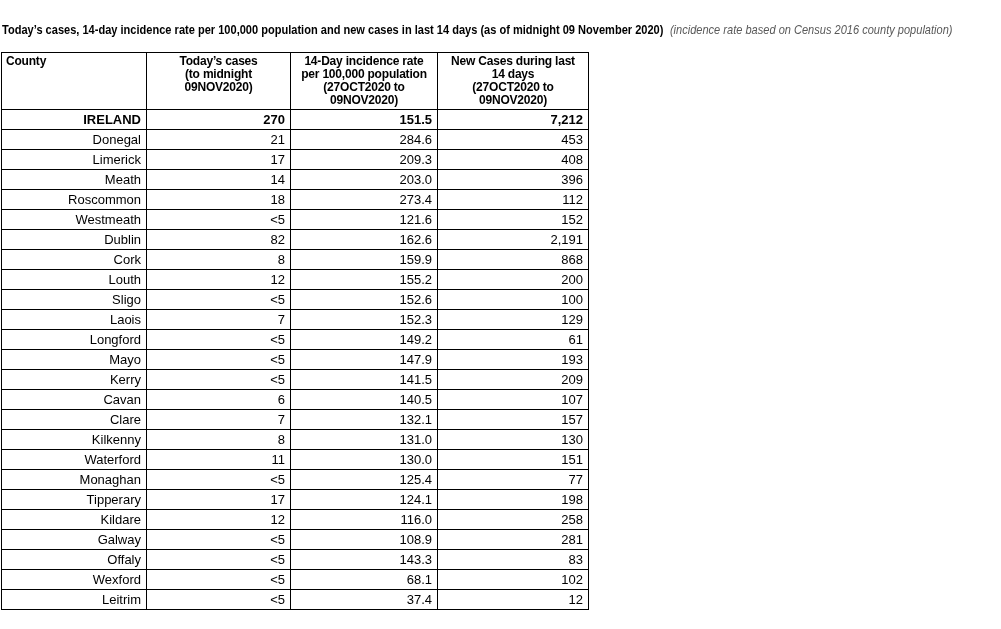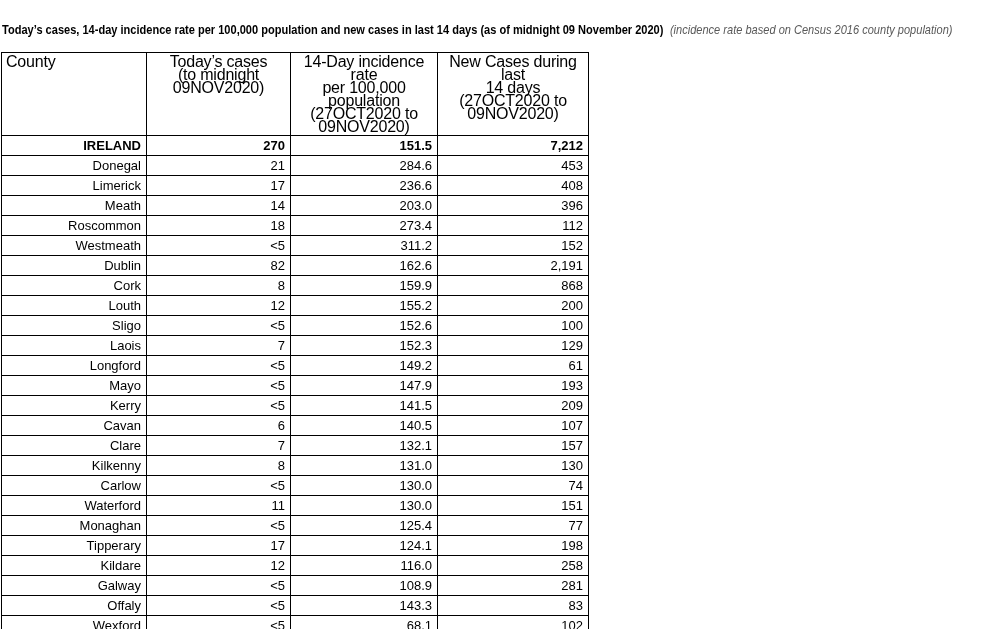--- a/index.html
+++ b/index.html
@@ -41,22 +41,22 @@
     left: 1px;
     border-collapse: collapse;
     table-layout: fixed;
     width: 587px;
   }
   .cases th, .cases td {
     border: 1px solid #000000;
     overflow: hidden;
   }
   .cases th {
-    font-size: 16px;
-    font-weight: normal;
+    font-size: 12px;
+    font-weight: bold;
     letter-spacing: -0.2px;
     vertical-align: top;
     text-align: center;
     line-height: 13px;
     padding: 2px 2px;
     height: 52px;
     white-space: pre-line;
   }
   .cases th.col-county {
     text-align: left;
@@ -121,39 +121,39 @@
         </tr>
         <tr>
           <td class="name">Donegal</td>
           <td class="num">21</td>
           <td class="num">284.6</td>
           <td class="num">453</td>
         </tr>
         <tr>
           <td class="name">Limerick</td>
           <td class="num">17</td>
-          <td class="num">236.6</td>
+          <td class="num">209.3</td>
           <td class="num">408</td>
         </tr>
         <tr>
           <td class="name">Meath</td>
           <td class="num">14</td>
           <td class="num">203.0</td>
           <td class="num">396</td>
         </tr>
         <tr>
           <td class="name">Roscommon</td>
           <td class="num">18</td>
           <td class="num">273.4</td>
           <td class="num">112</td>
         </tr>
         <tr>
           <td class="name">Westmeath</td>
           <td class="num">&lt;5</td>
-          <td class="num">311.2</td>
+          <td class="num">121.6</td>
           <td class="num">152</td>
         </tr>
         <tr>
           <td class="name">Dublin</td>
           <td class="num">82</td>
           <td class="num">162.6</td>
           <td class="num">2,191</td>
         </tr>
         <tr>
           <td class="name">Cork</td>
@@ -209,26 +209,20 @@
           <td class="num">132.1</td>
           <td class="num">157</td>
         </tr>
         <tr>
           <td class="name">Kilkenny</td>
           <td class="num">8</td>
           <td class="num">131.0</td>
           <td class="num">130</td>
         </tr>
         <tr>
-          <td class="name">Carlow</td>
-          <td class="num">&lt;5</td>
-          <td class="num">130.0</td>
-          <td class="num">74</td>
-        </tr>
-        <tr>
           <td class="name">Waterford</td>
           <td class="num">11</td>
           <td class="num">130.0</td>
           <td class="num">151</td>
         </tr>
         <tr>
           <td class="name">Monaghan</td>
           <td class="num">&lt;5</td>
           <td class="num">125.4</td>
           <td class="num">77</td>

